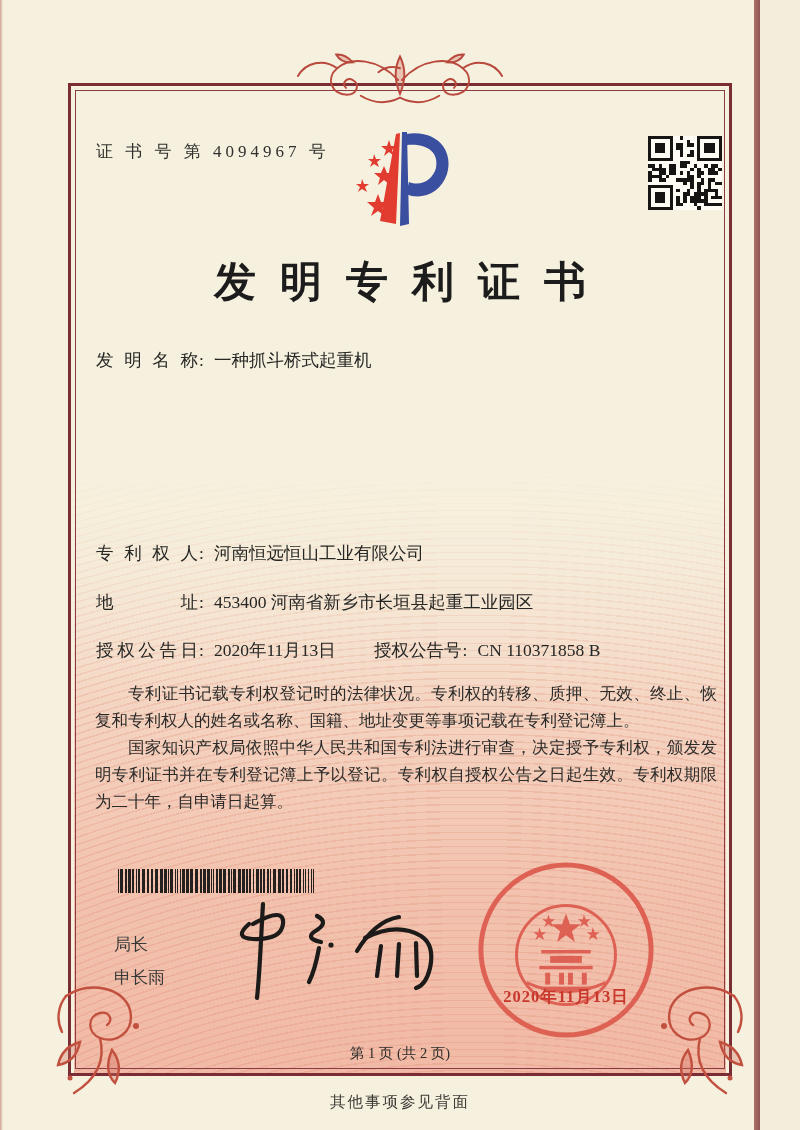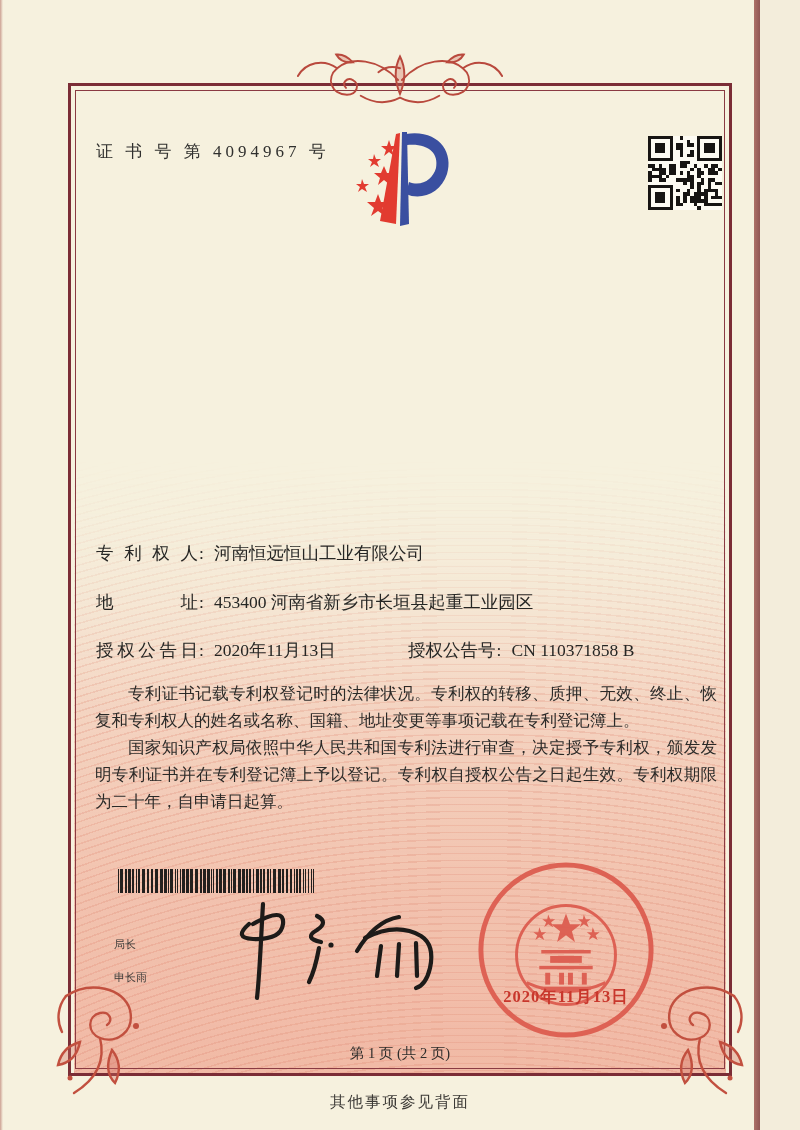--- a/index.html
+++ b/index.html
@@ -32,31 +32,31 @@
   .certno{position:absolute;left:96px;top:140px;font-size:17px;color:#30302e;
       letter-spacing:4px;}
   .title{position:absolute;left:0;top:254px;width:800px;text-align:center;
       font-size:42px;font-weight:700;color:#1c1c1c;letter-spacing:24px;padding-left:24px;
       box-sizing:border-box;}
 
   .row{position:absolute;left:96px;width:620px;font-size:17.5px;color:#262624;
       white-space:nowrap;}
   .lbl{display:inline-block;width:102px;text-align:justify;text-align-last:justify;}
   .colon{display:inline-block;margin:0 10px 0 1px;}
-  .lbl2{display:inline-block;margin-left:68px;}
+  .lbl2{display:inline-block;margin-left:34px;}
 
   .body-text{position:absolute;left:95px;top:680px;width:622px;font-size:16.5px;
       line-height:27px;color:#2b2a28;text-align:justify;}
   .body-text p{margin:0;text-indent:2em;}
 
   .barcode{position:absolute;left:118px;top:869px;width:205px;height:24px;
       font-size:0;white-space:nowrap;overflow:hidden;}
   .barcode i{display:inline-block;height:100%;background:#23201e;vertical-align:top;}
 
-  .signer{position:absolute;left:114px;top:928px;font-size:11px;color:#3a3a38;line-height:33px;}
+  .signer{position:absolute;left:114px;top:928px;font-size:17px;color:#3a3a38;line-height:33px;}
   .signature{position:absolute;left:205px;top:896px;}
 
   .seal{position:absolute;left:472px;top:856px;width:188px;height:188px;}
   .seal-date{position:absolute;left:472px;top:986px;width:188px;text-align:center;
       font-size:16.5px;color:#c8372c;letter-spacing:1px;font-weight:600;}
 
   .pageinfo{position:absolute;left:0;top:1044px;width:800px;text-align:center;
       font-size:14.5px;color:#2e2d2b;}
   .footer-note{position:absolute;left:0;top:1092px;width:800px;text-align:center;
       font-size:15.5px;color:#3c3a36;letter-spacing:2px;}
@@ -584,21 +584,25 @@
         <div class="qc"></div>
         <div class="qc"></div>
         <div class="qc"></div>
         <div class="qc"></div>
       </div>
     <div class="finder f-tl"></div>
     <div class="finder f-tr"></div>
     <div class="finder f-bl"></div>
   </div>
 
-
+  <div class="title">发明专利证书</div>
+
+  <div class="row" style="top:348px">
+    <span class="lbl">发明名称</span><span class="colon">:</span><span class="val">一种抓斗桥式起重机</span>
+  </div>
   <div class="row" style="top:541px">
     <span class="lbl">专利权人</span><span class="colon">:</span><span class="val">河南恒远恒山工业有限公司</span>
   </div>
   <div class="row" style="top:590px">
     <span class="lbl">地址</span><span class="colon">:</span><span class="val">453400 河南省新乡市长垣县起重工业园区</span>
   </div>
   <div class="row" style="top:638px">
     <span class="lbl">授权公告日</span><span class="colon">:</span><span class="val">2020年11月13日</span>
     <span class="lbl2">授权公告号</span><span class="colon">:</span><span class="val">CN 110371858 B</span>
   </div>

